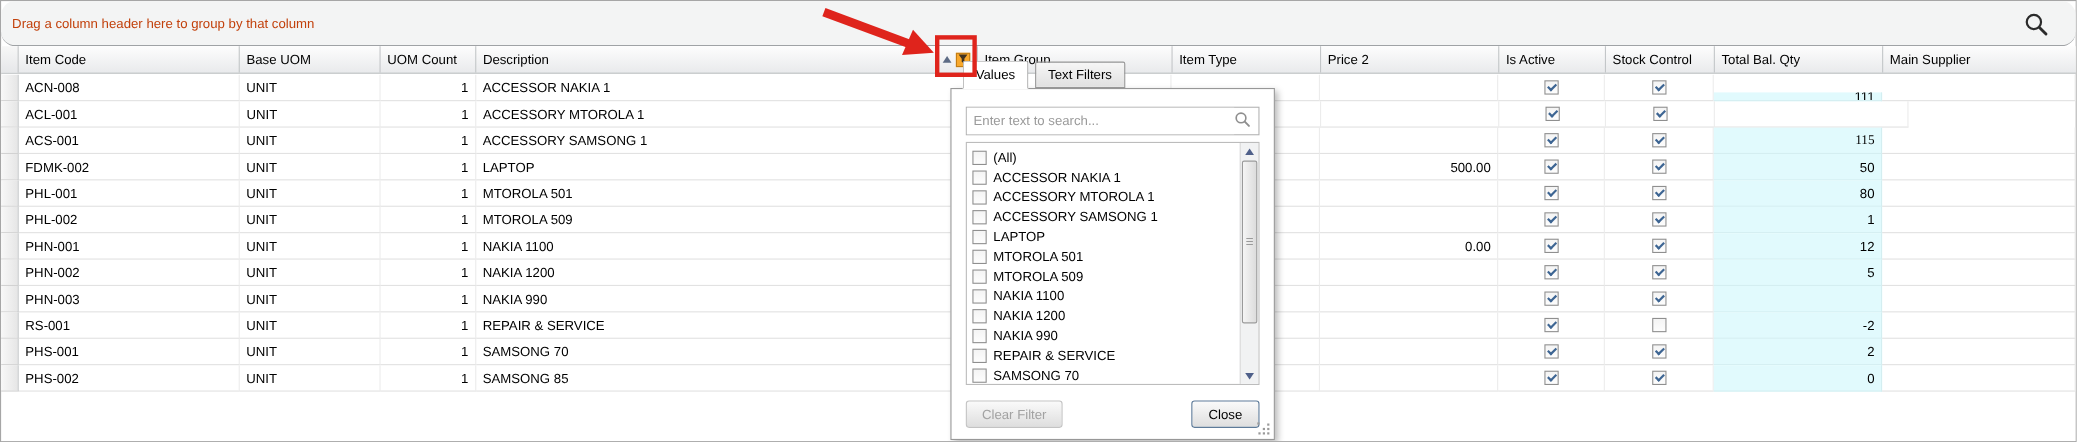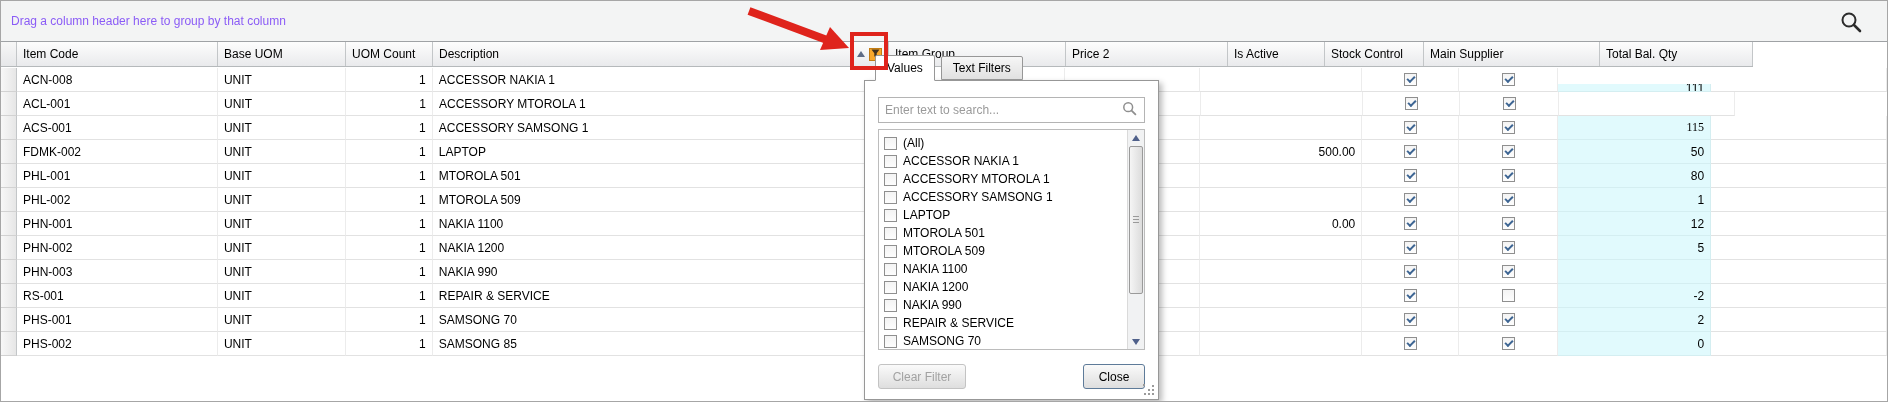--- a/index.html
+++ b/index.html
@@ -1,21 +1,21 @@
 <!DOCTYPE html>
 <html><head>
 <meta charset="utf-8">
 <style>
   html,body{margin:0;padding:0;background:#fff;}
   .grid{position:relative;width:1888px;height:402px;background:#fff;border:1px solid #a6a6a6;
         box-sizing:border-box;overflow:hidden;font-family:"Liberation Sans",sans-serif;font-size:12px;color:#000;}
   
   .group-panel{position:absolute;left:0;top:0;width:100%;height:41px;background:#f3f4f4;
-               border-bottom:1px solid #9fa2a5;color:#8b5cf6;display:flex;align-items:center;
-               padding-left:10px;box-sizing:border-box;}
+               border-bottom:1px solid #9fa2a5;color:#c2410c;display:flex;align-items:center;
+               padding-left:10px;box-sizing:border-box;border-radius:13px;}
   .gp-search{position:absolute;right:24px;top:9px;width:24px;height:24px;cursor:pointer;}
   
   .header-row{position:absolute;left:0;top:41px;height:25px;display:flex;
               background:linear-gradient(#fdfdfd,#e9eaec);border-bottom:1px solid #b5b9bb;box-sizing:border-box;}
   .corner-cell{width:16px;border-right:1px solid #c3c6c8;background:linear-gradient(#f7f7f7,#e6e7e9);box-sizing:border-box;}
   .h-cell{display:flex;align-items:center;padding:0 6px;border-right:1px solid #c3c6c8;box-sizing:border-box;overflow:hidden;}
   .h-label{flex:1;white-space:nowrap;overflow:hidden;}
   .sort-asc{width:0;height:0;border-left:4px solid transparent;border-right:4px solid transparent;
             border-bottom:6px solid #5d6b85;margin-right:4px;flex:0 0 auto;}
   .funnel{width:13px;height:13px;background:#f8a82c;border:1px solid #c47d13;display:flex;align-items:center;
@@ -108,34 +108,37 @@
         <span class="sort-asc"></span>
         <span class="funnel">
           <svg width="9" height="10" viewBox="0 0 9 10">
             <path d="M0.5 0.5 h8 L5.7 4.3 V9 L3.3 7.2 V4.3 Z" fill="#41321f"></path>
           </svg>
         </span>
       </div>
       <div class="h-cell" style="width: 177px;">
         <span class="h-label">Item Group</span>
       </div>
+      <div class="h-cell" style="width: 135px;">
+        <span class="h-label">Item Type</span>
+      </div>
       <div class="h-cell" style="width: 162px;">
         <span class="h-label">Price 2</span>
       </div>
       <div class="h-cell" style="width: 97px;">
         <span class="h-label">Is Active</span>
       </div>
       <div class="h-cell" style="width: 99px;">
         <span class="h-label">Stock Control</span>
       </div>
+      <div class="h-cell" style="width: 153px;">
+        <span class="h-label">Total Bal. Qty</span>
+      </div>
       <div class="h-cell" style="width: 176px;">
         <span class="h-label">Main Supplier</span>
-      </div>
-      <div class="h-cell" style="width: 153px;">
-        <span class="h-label">Total Bal. Qty</span>
       </div>
     </div>
 
   <div class="rows" id="rows">
       <div class="data-row">
         <div class="ind-cell"></div>
         <div class="cell" style="width: 201px;">ACN-008</div>
         <div class="cell" style="width: 128px;">UNIT</div>
         <div class="cell right" style="width: 87px;">1</div>
         <div class="cell" style="width: 456px;">ACCESSOR NAKIA 1</div>

